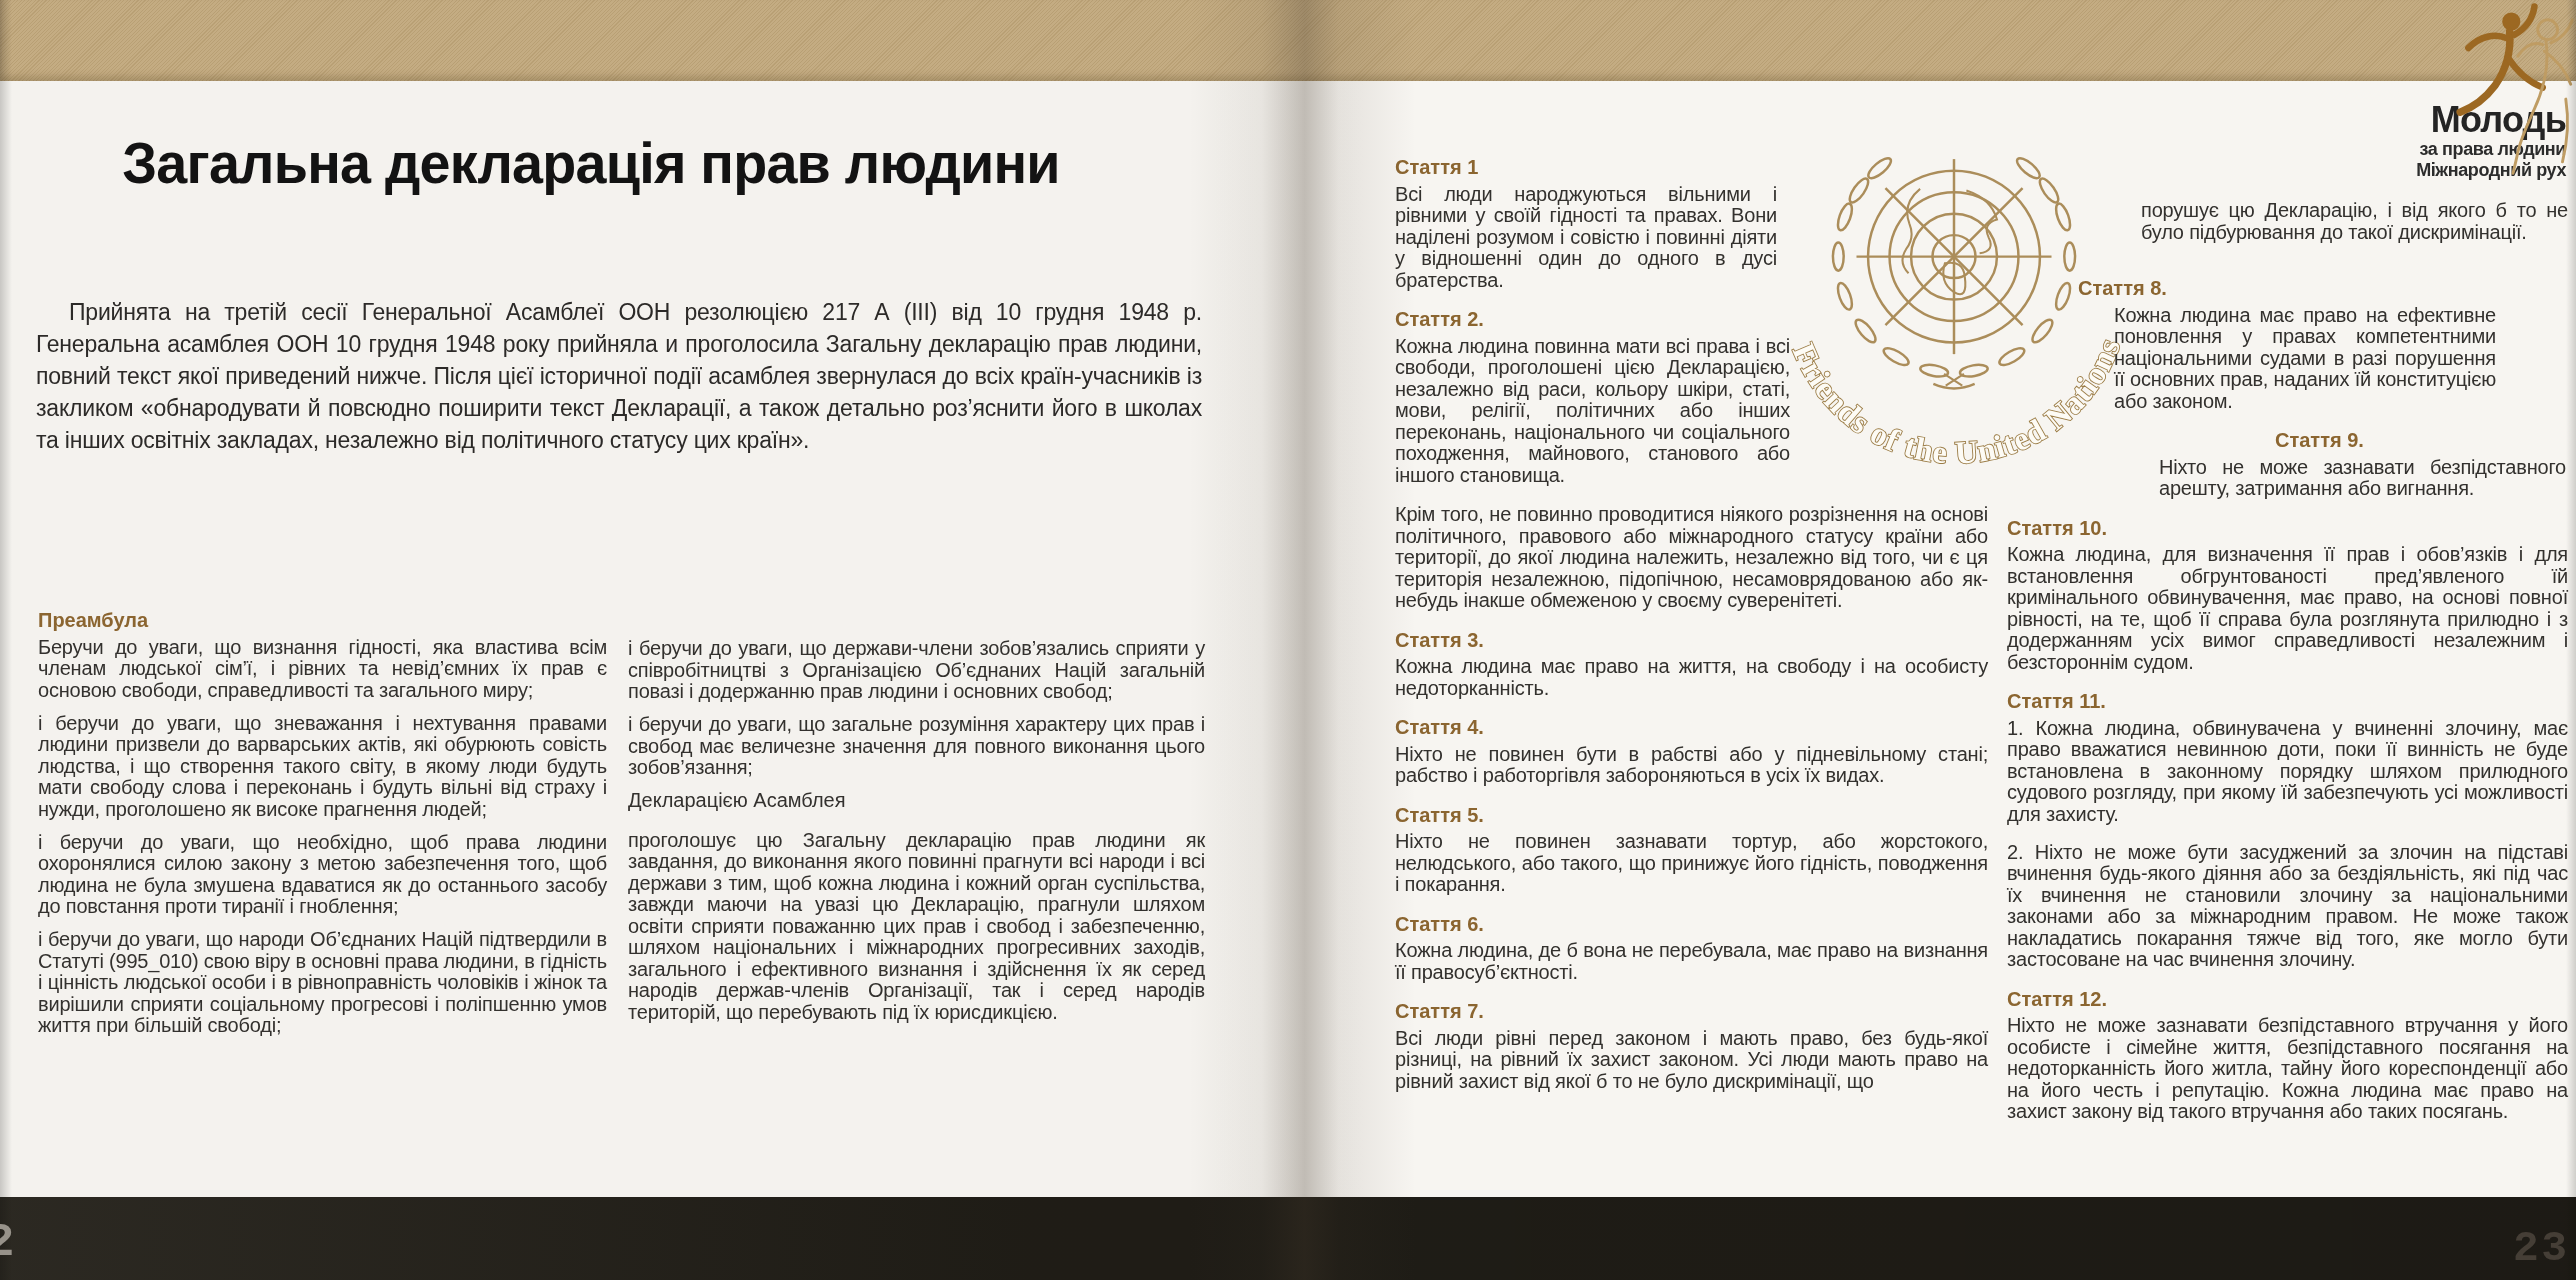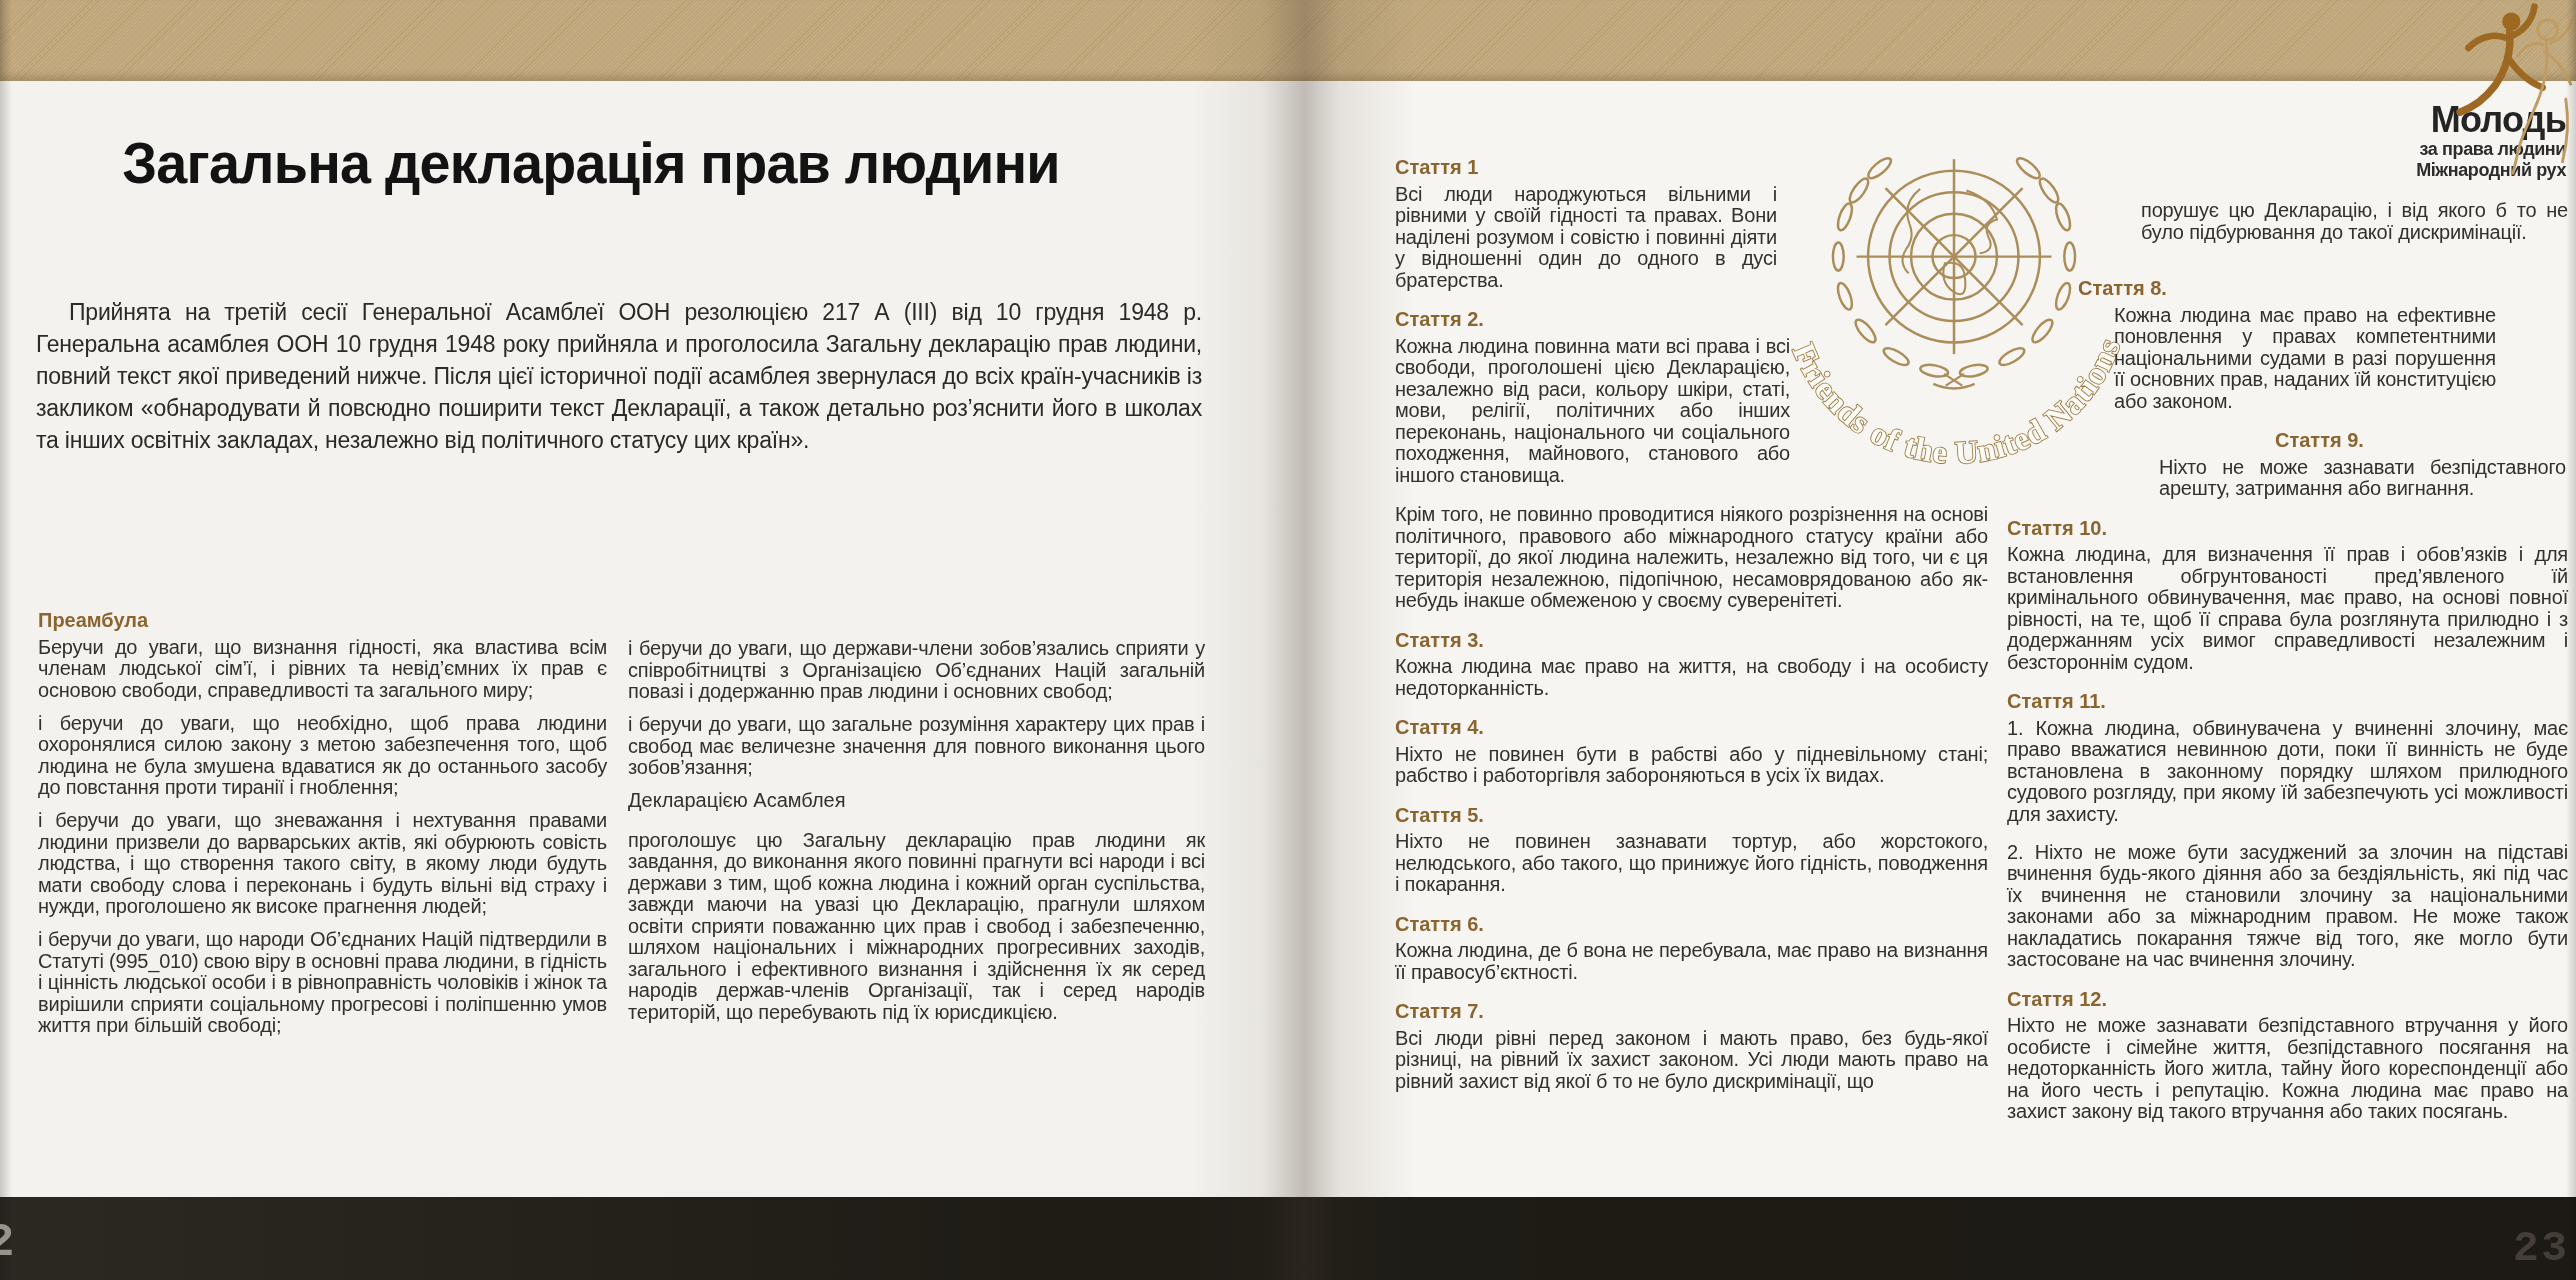--- a/index.html
+++ b/index.html
@@ -64,22 +64,22 @@
   <div class="band"></div>
   <div class="bottom-bar"></div>
 
   <div class="abs title">Загальна декларація прав людини</div>
 
   <div class="abs intro">Прийнята на третій сесії Генеральної Асамблеї ООН резолюцією 217 А (ІІІ) від 10 грудня 1948 р. Генеральна асамблея ООН 10 грудня 1948 року прийняла и проголосила Загальну декларацію прав людини, повний текст якої приведений нижче. Після цієї історичної події асамблея звернулася до всіх країн-учасників із закликом «обнародувати й повсюдно поширити текст Декларації, а також детально роз’яснити його в школах та інших освітніх закладах, незалежно від політичного статусу цих країн».</div>
 
   <div class="col" style="left:38px;top:610px;width:569px">
     <div class="kicker first">Преамбула</div>
     <p class="b">Беручи до уваги, що визнання гідності, яка властива всім членам людської сім’ї, і рівних та невід’ємних їх прав є основою свободи, справедливості та загального миру;</p>
+    <p class="b">і беручи до уваги, що зневажання і нехтування правами людини призвели до варварських актів, які обурюють совість людства, і що створення такого світу, в якому люди будуть мати свободу слова і переконань і будуть вільні від страху і нужди, проголошено як високе прагнення людей;</p>
     <p class="b">і беручи до уваги, що необхідно, щоб права людини охоронялися силою закону з метою забезпечення того, щоб людина не була змушена вдаватися як до останнього засобу до повстання проти тиранії і гноблення;</p>
-    <p class="b">і беручи до уваги, що зневажання і нехтування правами людини призвели до варварських актів, які обурюють совість людства, і що створення такого світу, в якому люди будуть мати свободу слова і переконань і будуть вільні від страху і нужди, проголошено як високе прагнення людей;</p>
     <p class="b">і беручи до уваги, що народи Об’єднаних Націй підтвердили в Статуті (995_010) свою віру в основні права людини, в гідність і цінність людської особи і в рівноправність чоловіків і жінок та вирішили сприяти соціальному прогресові і поліпшенню умов життя при більшій свободі;</p>
   </div>
 
   <div class="col" style="left:628px;top:638px;width:577px">
     <p class="b">і беручи до уваги, що держави-члени зобов’язались сприяти у співробітництві з Організацією Об’єднаних Націй загальній повазі і додержанню прав людини і основних свобод;</p>
     <p class="b">і беручи до уваги, що загальне розуміння характеру цих прав і свобод має величезне значення для повного виконання цього зобов’язання;</p>
     <div class="plainhead">Декларацією Асамблея</div>
     <p class="b">проголошує цю Загальну декларацію прав людини як завдання, до виконання якого повинні прагнути всі народи і всі держави з тим, щоб кожна людина і кожний орган суспільства, завжди маючи на увазі цю Декларацію, прагнули шляхом освіти сприяти поважанню цих прав і свобод і забезпеченню, шляхом національних і міжнародних прогресивних заходів, загального і ефективного визнання і здійснення їх як серед народів держав-членів Організації, так і серед народів територій, що перебувають під їх юрисдикцією.</p>
   </div>
 

